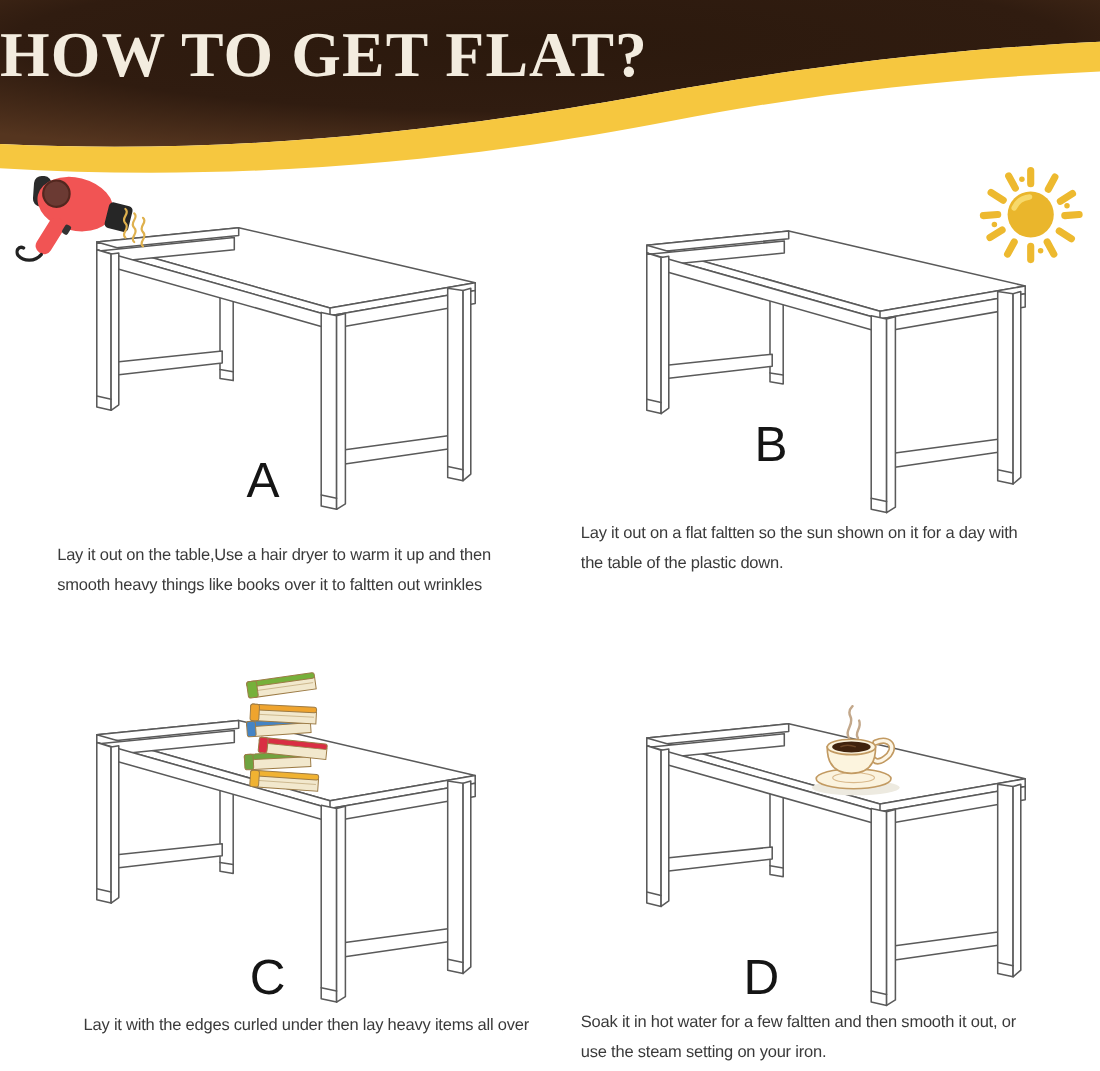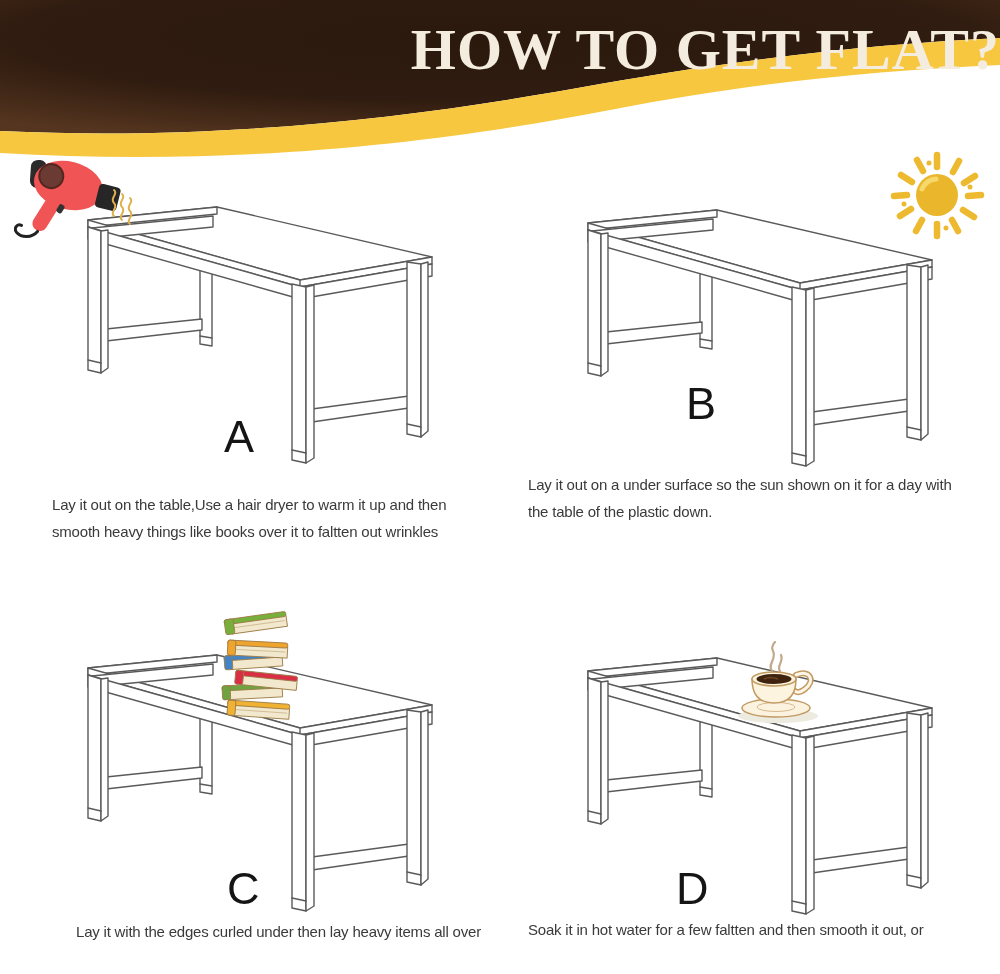--- a/index.html
+++ b/index.html
@@ -1,21 +1,21 @@
 <!DOCTYPE html>
 <html><head>
 <meta charset="utf-8">
 <style>
   html,body{margin:0;padding:0;background:#ffffff;}
   .page{position:relative;width:1000px;height:974px;background:#ffffff;overflow:hidden;
         font-family:"Liberation Sans",sans-serif;}
   .abs{position:absolute;}
   
   .header-svg{left:0;top:0;width:1000px;height:170px;}
-  .page-title{left:0;top:16px;width:1000px;text-align:right;
+  .page-title{left:0;top:16px;width:1000px;text-align:left;
       font-family:"Liberation Serif",serif;font-weight:bold;font-size:58px;
       letter-spacing:1px;color:#f3ecdf;}
   
   .method-letter{font-family:"Liberation Sans",sans-serif;font-size:45px;font-weight:400;
       color:#151515;line-height:1;}
   #letter-a{left:224px;top:414px;}
   #letter-b{left:686px;top:381px;}
   #letter-c{left:227px;top:866px;}
   #letter-d{left:676px;top:866px;}
   
@@ -201,23 +201,24 @@
   <div class="abs method-letter" id="letter-a">A</div>
   <div class="abs method-letter" id="letter-b">B</div>
   <div class="abs method-letter" id="letter-c">C</div>
   <div class="abs method-letter" id="letter-d">D</div>
 
   <div class="abs caption" id="caption-a">
     <div>Lay it out on the table,Use a hair dryer to warm it up and then</div>
     <div>smooth heavy things like books over it to faltten out wrinkles</div>
   </div>
   <div class="abs caption" id="caption-b">
-    <div>Lay it out on a under surface so the sun shown on it for a day with</div>
+    <div>Lay it out on a flat faltten so the sun shown on it for a day with</div>
     <div>the table of the plastic down.</div>
   </div>
   <div class="abs caption" id="caption-c">
     <div>Lay it with the edges curled under then lay heavy items all over</div>
   </div>
   <div class="abs caption" id="caption-d">
     <div>Soak it in hot water for a few faltten and then smooth it out, or</div>
+    <div>use the steam setting on your iron.</div>
   </div>
 
 </div>
 
 </body></html>

